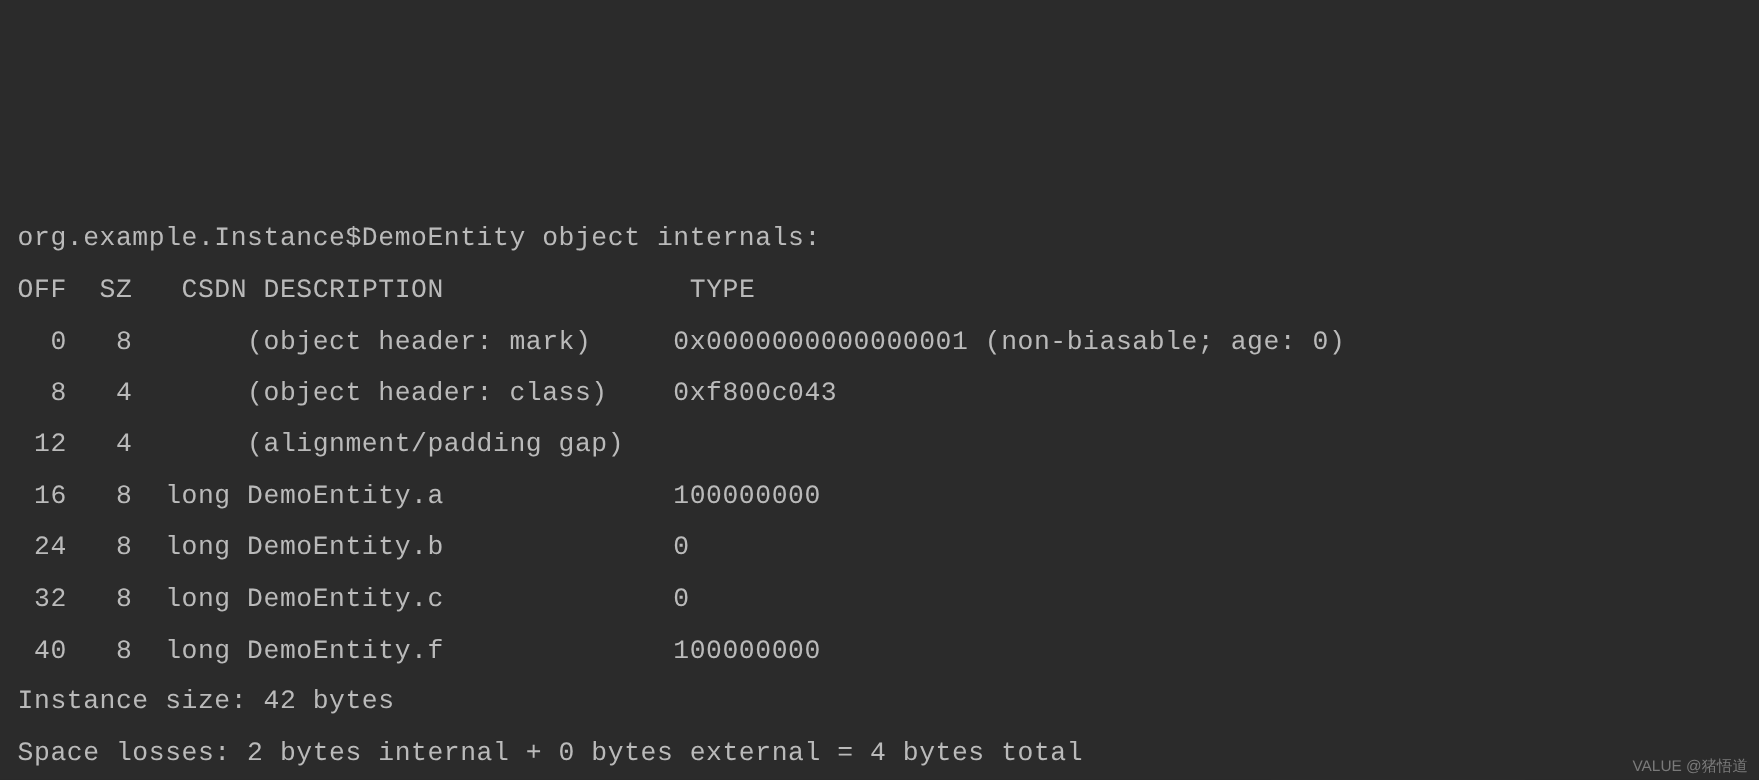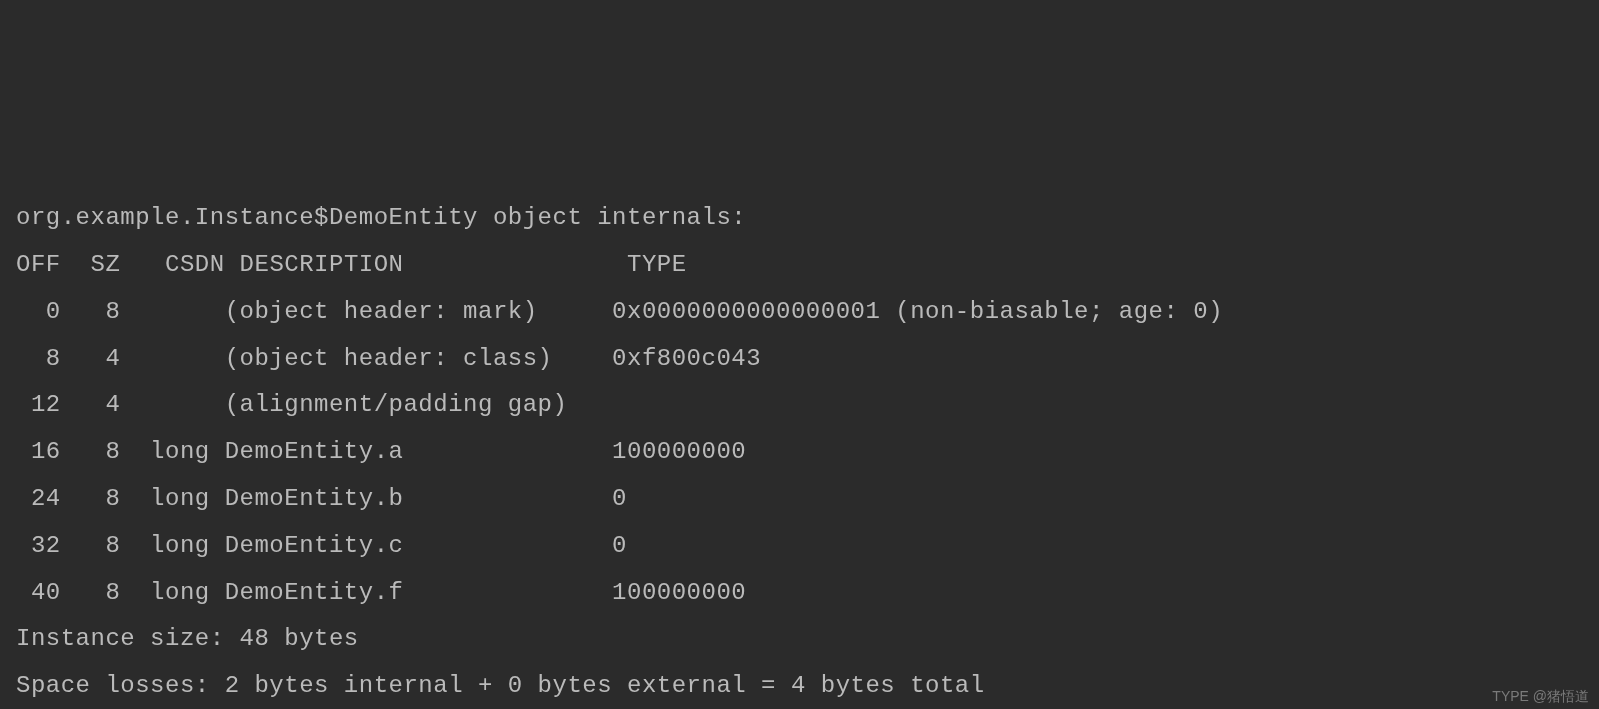--- a/index.html
+++ b/index.html
@@ -38,21 +38,21 @@
 
 <div><span>org.example.Instance$DemoEntity object internals:</span>
 <span><span>OFF</span>  <span>SZ</span>   <span>CSDN</span> <span>DESCRIPTION</span>               <span>TYPE</span></span>
 <span id="rows-container">  0   8       (object header: mark)     0x0000000000000001 (non-biasable; age: 0)
   8   4       (object header: class)    0xf800c043
  12   4       (alignment/padding gap)   
  16   8  long DemoEntity.a              100000000
  24   8  long DemoEntity.b              0
  32   8  long DemoEntity.c              0
  40   8  long DemoEntity.f              100000000
-</span><span>Instance size: 48 bytes</span>
+</span><span>Instance size: 42 bytes</span>
 <span>Space losses: 2 bytes internal + 0 bytes external = 4 bytes total</span>
 
 </div>
 
-<div class="watermark">TYPE @猪悟道</div>
+<div class="watermark">VALUE @猪悟道</div>
 
 
 
 
 </body></html>

